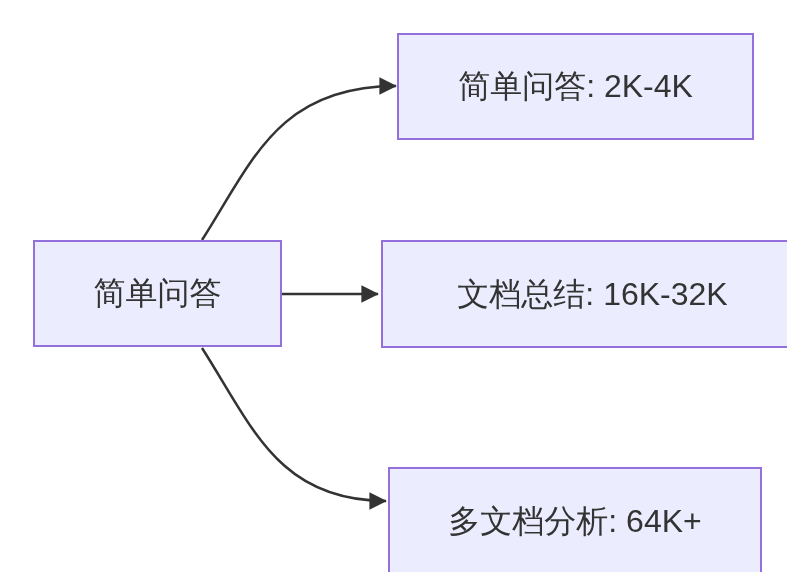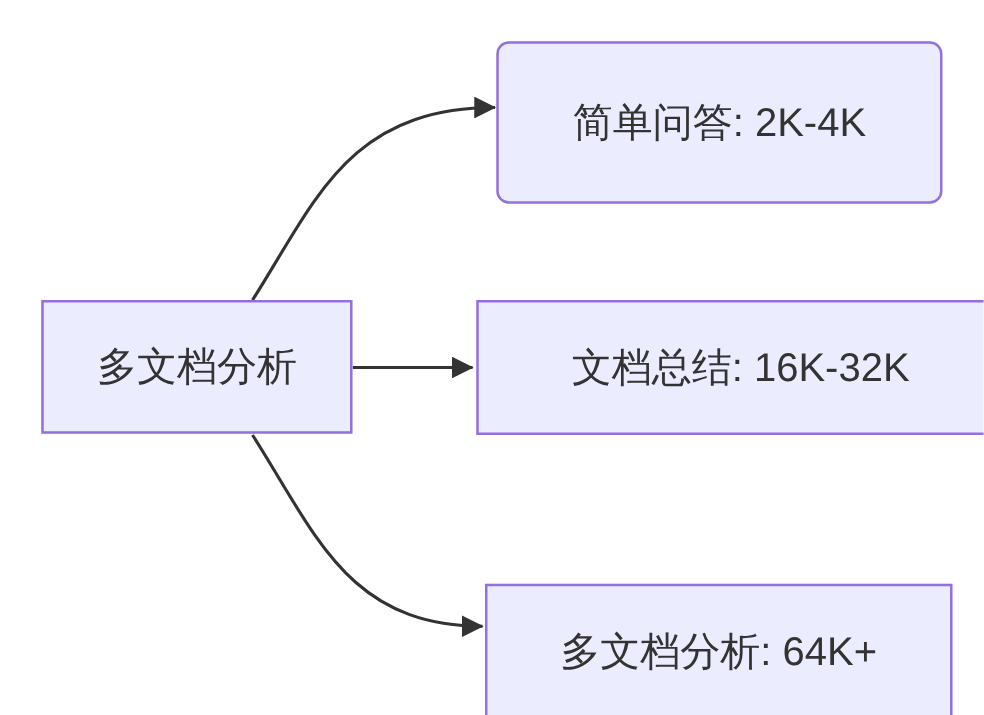--- a/index.html
+++ b/index.html
@@ -39,42 +39,42 @@
     display: flex;
     align-items: center;
     justify-content: center;
     text-align: center;
     font-size: 32px;
     line-height: 1.2;
     color: var(--text, #333333);
     white-space: nowrap;
   }
   .n-root { left: 33px;  top: 240px; width: 249px; height: 107px; }
-  .n-qa   { left: 397px; top: 33px;  width: 357px; height: 130px; border-radius: 10px; }
+  .n-qa   { left: 397px; top: 33px;  width: 357px; height: 107px; }
   .n-doc  { left: 381px; top: 240px; width: 423px; height: 108px; }
   .n-multi{ left: 388px; top: 467px; width: 374px; height: 108px; align-items: center; }
 </style>
 </head>
 <body>
 
 <div class="canvas">
 
   <svg class="edges" viewBox="0 0 787 572" xmlns="http://www.w3.org/2000/svg">
     <defs>
       <marker id="arrow" viewBox="0 0 10 10" refX="9.5" refY="5" markerWidth="7" markerHeight="7" orient="auto">
         <path class="arrowhead" d="M 0 0 L 10 5 L 0 10 z"></path>
       </marker>
     </defs>
     <path class="edge" marker-end="url(#arrow)" d="M 202 240 C 252 162 278 86 396 86"></path>
     <path class="edge" marker-end="url(#arrow)" d="M 282 294 L 378 294"></path>
     <path class="edge" marker-end="url(#arrow)" d="M 202 348 C 252 426 278 501 386 501"></path>
   </svg>
 
   <div class="node n-root">
-    <span>多文档分析</span>
+    <span>简单问答</span>
   </div>
 
   <div class="node n-qa">
     <span>简单问答: 2K-4K</span>
   </div>
 
   <div class="node n-doc">
     <span>文档总结: 16K-32K</span>
   </div>
 

